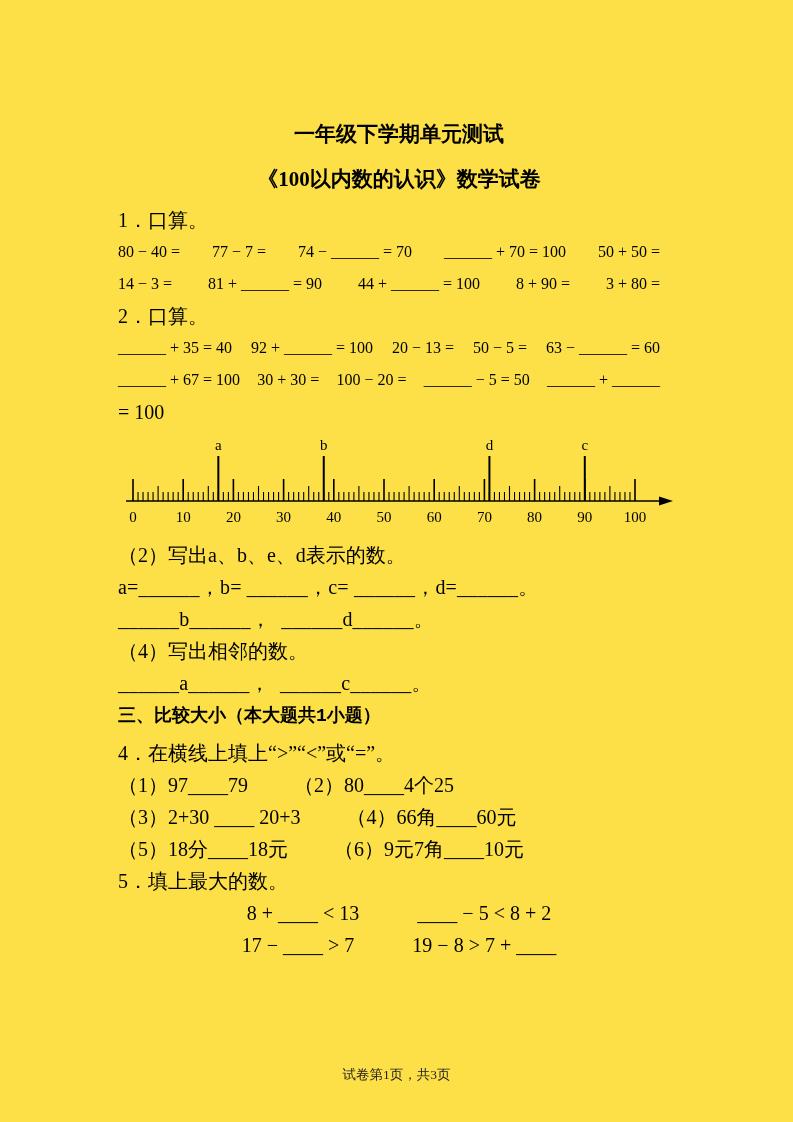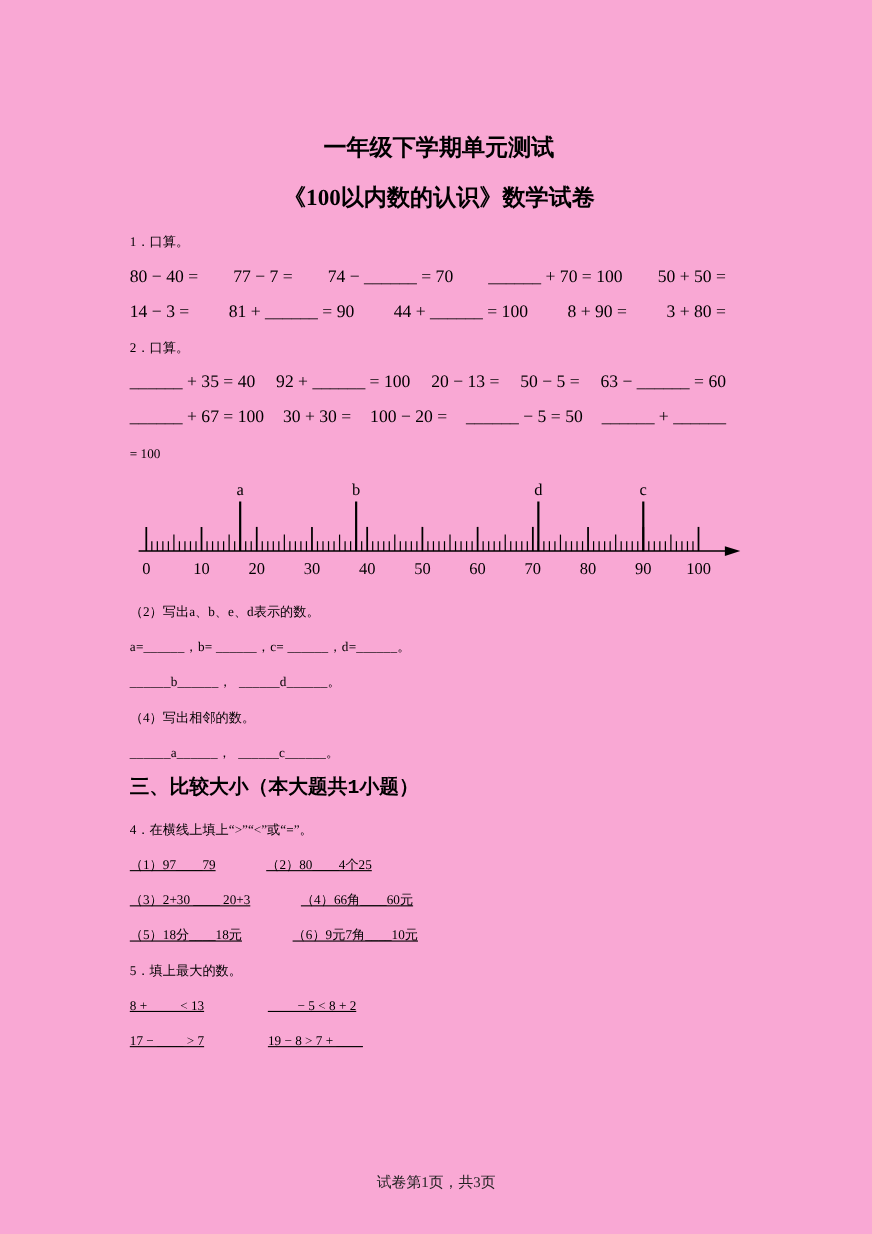--- a/index.html
+++ b/index.html
@@ -1,62 +1,61 @@
 <!DOCTYPE html>
 <html><head>
 <meta charset="utf-8">
 <style>
   html, body { margin: 0; padding: 0; background: #ffffff; }
   .page {
     position: relative;
     width: 793px;
     height: 1122px;
-    background: #f9a8d4;
+    background: #fde047;
     font-family: "Liberation Serif", serif;
     color: #000;
     overflow: hidden;
   }
   .content {
     position: absolute;
     left: 118px;
     top: 124px;
     width: 562px;
   }
   .title {
     font-size: 21px;
     font-weight: bold;
     text-align: center;
     line-height: 21px;
     margin: 0 0 24px 0;
   }
   .title.sub { margin-bottom: 22px; }
   .line {
-    font-size: 12px;
+    font-size: 20px;
     line-height: 16px;
     margin: 0 0 16px 0;
     white-space: pre;
   }
   .eq-row {
     display: flex;
     justify-content: space-between;
     width: 542px;
     font-size: 16px;
     line-height: 16px;
     margin: 0 0 16px 0;
     text-align: center;
   }
   .pair-row {
     display: flex;
     gap: 46px;
-    font-size: 12px;
+    font-size: 20px;
     line-height: 16px;
     margin: 0 0 16px 0;
-    text-decoration: underline;
-  }
-  .pair-row.wide { gap: 58px; }
+  }
+  .pair-row.wide { gap: 58px; justify-content: center; }
   .eq { white-space: pre; }
   .numberline-wrap { margin: 6px 0 12px 0; }
   .section-heading {
     font-family: Liberation Mono, monospace;
     font-size: 18px;
     font-weight: bold;
     line-height: 18px;
     margin: 10px 0 20px 0;
   }
   .blanks { letter-spacing: 0.2px; }

